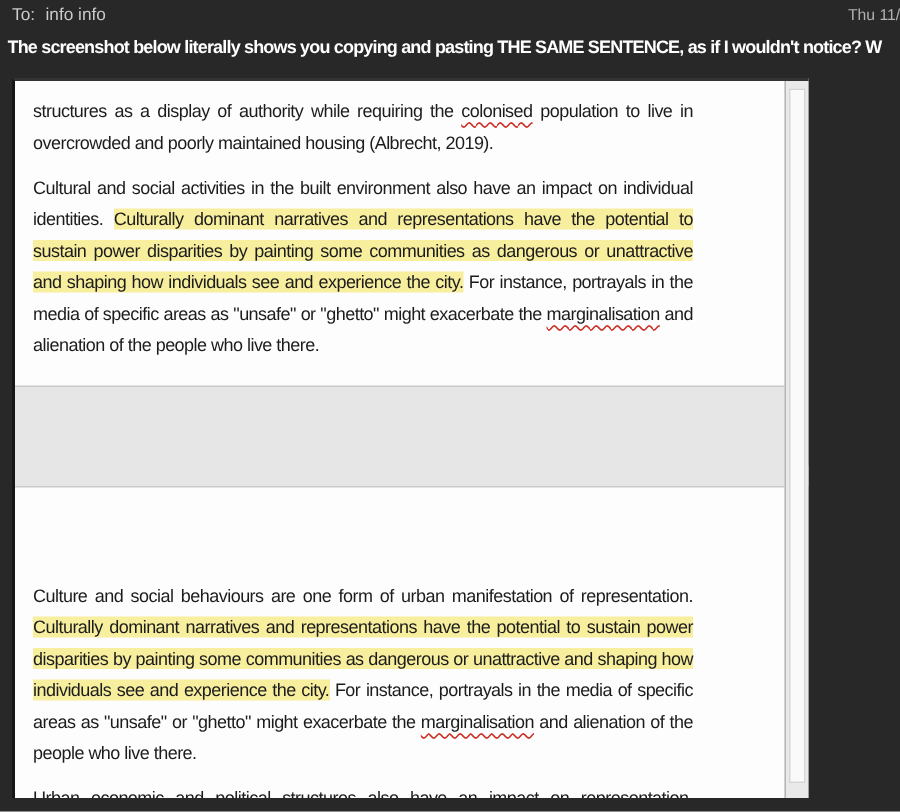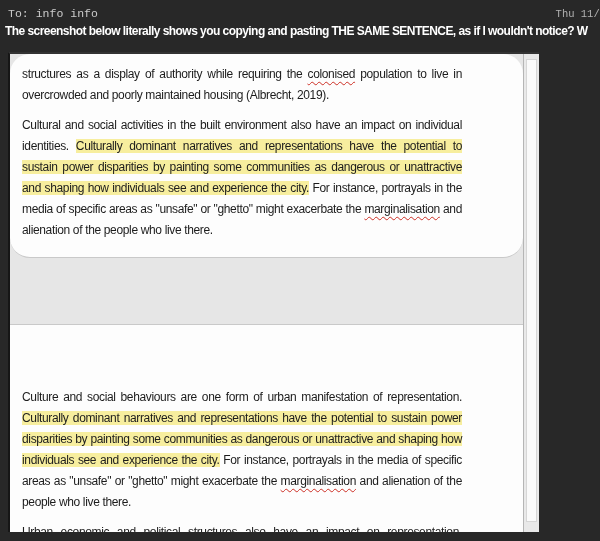--- a/index.html
+++ b/index.html
@@ -2,40 +2,40 @@
 <html><head>
 <meta charset="utf-8">
 <style>
   html,body{margin:0;padding:0;}
   .canvas{
     position:relative;width:600px;height:541px;overflow:hidden;
     background:#282828;font-family:"Liberation Sans",sans-serif;
   }
   .topbar{
     position:absolute;top:4px;left:8px;right:0;height:16px;
-    display:flex;justify-content:space-between;align-items:flex-end;font-family:Liberation Mono, monospace;
+    display:flex;justify-content:space-between;align-items:flex-start;
   }
   .to-line{color:#cbcbcb;font-size:11.5px;white-space:nowrap;}
   .to-line .to-value{margin-left:7px;}
   .date{color:#b2b2b2;font-size:10.5px;white-space:nowrap;margin-right:-6px;}
   .subject{
     position:absolute;top:24px;left:5px;width:600px;height:20px;
     color:#ffffff;font-weight:bold;font-size:12px;letter-spacing:-0.55px;
     white-space:nowrap;overflow:hidden;
   }
   
   .shot{
     position:absolute;left:8px;top:52px;width:531px;height:480px;
     box-sizing:border-box;border-left:2px solid #161616;border-top:2px solid #333333;
     background:#e6e6e6;overflow:hidden;
   }
   .page{
     position:absolute;left:0;width:513px;background:#fdfdfd;overflow:hidden;
   }
-  .page1{top:0;height:204px;border-bottom:1px solid #c9c9c9;box-sizing:border-box;border-radius:20px;}
+  .page1{top:0;height:204px;border-bottom:1px solid #c9c9c9;box-sizing:border-box;}
   .page2{top:270px;height:258px;border-top:1px solid #c9c9c9;box-sizing:border-box;}
   .page-gap{
     position:absolute;left:0;top:256px;width:529px;height:14px;background:#e6e6e6;
   }
   .scrollbar{
     position:absolute;right:0;top:0;width:16px;height:100%;
     background:#e9e9e9;border-left:1px solid #b5b5b5;box-sizing:border-box;
   }
   .scroll-thumb{
     position:absolute;left:2px;right:2px;top:5px;bottom:10px;

